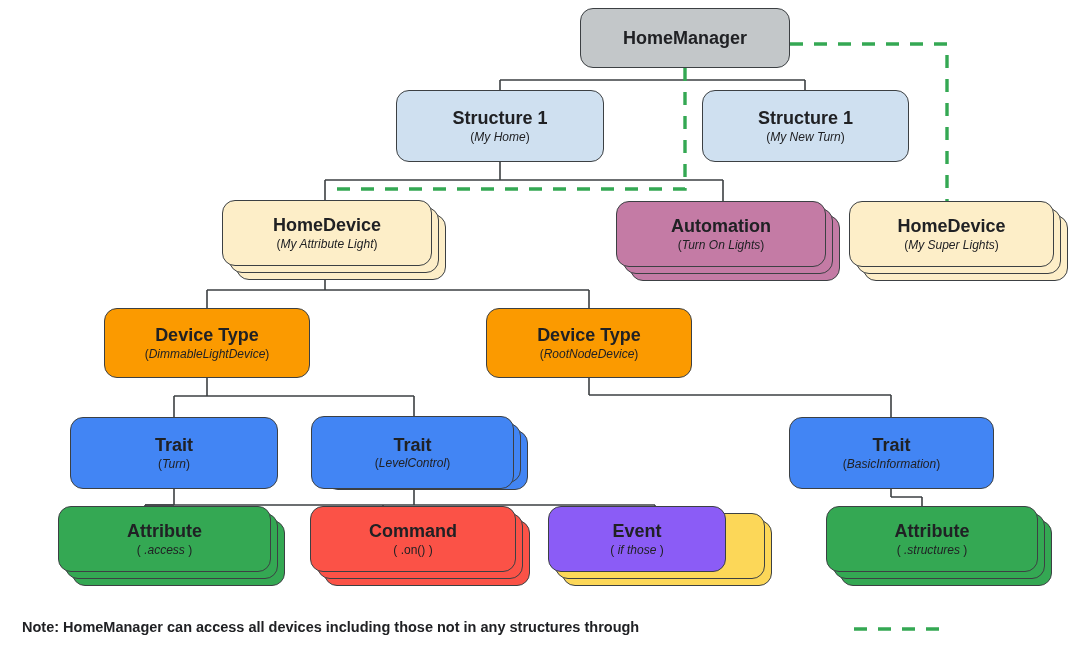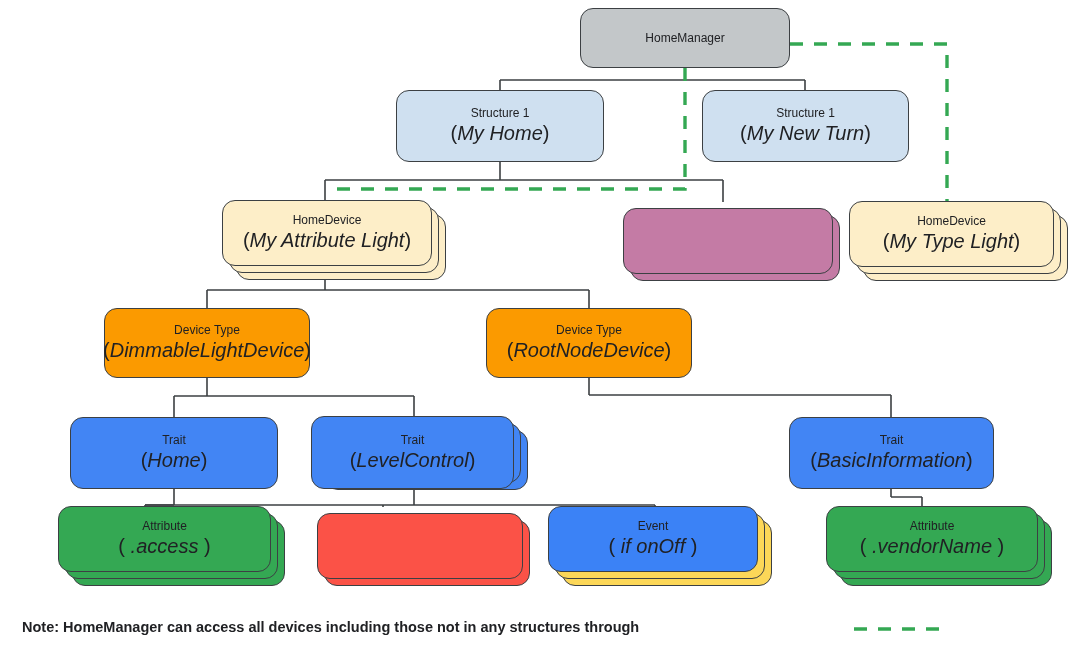--- a/index.html
+++ b/index.html
@@ -16,22 +16,22 @@
     position:absolute;
     box-sizing:border-box;
     border:1.4px solid #3c4043;
     border-radius:13px;
     display:flex;flex-direction:column;align-items:center;justify-content:center;
     text-align:center;
     color:#202124;
     line-height:1.24;
     z-index:5;
   }
-  .node .l1{font-size:12px;font-weight:400;white-space:nowrap;}
-  .node .l2{font-size:20px;font-weight:400;font-style:italic;white-space:nowrap;}
+  .node .l1{font-size:18px;font-weight:700;white-space:nowrap;}
+  .node .l2{font-size:12px;font-weight:400;font-style:italic;white-space:nowrap;}
   .node .l2 .paren{font-style:normal;}
 
   
   .stack{position:absolute;z-index:3;}
   .stack .card{
     position:absolute;box-sizing:border-box;
     border:1.4px solid #3c4043;border-radius:13px;
   }
 
   
@@ -121,65 +121,73 @@
   <div class="node" style="left:702px;top:90px;width:207px;height:72px;background:#cfe0f0;">
     <div class="l1">Structure 1</div>
     <div class="l2"><span class="paren">(</span><span>My New Turn</span><span class="paren">)</span></div>
   </div>
 
   <div class="node" style="left:222px;top:200px;width:210px;height:66px;background:#fdeec8;">
     <div class="l1">HomeDevice</div>
     <div class="l2"><span class="paren">(</span><span>My Attribute Light</span><span class="paren">)</span></div>
   </div>
 
+  <div class="node" style="left:616px;top:201px;width:210px;height:66px;background:#c47ba5;">
+    <div class="l1">Automation</div>
+    <div class="l2"><span class="paren">(</span><span>Turn On Lights</span><span class="paren">)</span></div>
+  </div>
 
   <div class="node" style="left:849px;top:201px;width:205px;height:66px;background:#fdeec8;">
     <div class="l1">HomeDevice</div>
-    <div class="l2"><span class="paren">(</span><span>My Type Light</span><span class="paren">)</span></div>
+    <div class="l2"><span class="paren">(</span><span>My Super Lights</span><span class="paren">)</span></div>
   </div>
 
   <div class="node" style="left:104px;top:308px;width:206px;height:70px;background:#fb9a00;">
     <div class="l1">Device Type</div>
     <div class="l2"><span class="paren">(</span><span>DimmableLightDevice</span><span class="paren">)</span></div>
   </div>
 
   <div class="node" style="left:486px;top:308px;width:206px;height:70px;background:#fb9a00;">
     <div class="l1">Device Type</div>
     <div class="l2"><span class="paren">(</span><span>RootNodeDevice</span><span class="paren">)</span></div>
   </div>
 
   <div class="node" style="left:70px;top:417px;width:208px;height:72px;background:#4285f4;">
     <div class="l1">Trait</div>
-    <div class="l2"><span class="paren">(</span><span>Home</span><span class="paren">)</span></div>
+    <div class="l2"><span class="paren">(</span><span>Turn</span><span class="paren">)</span></div>
   </div>
 
   <div class="node" style="left:311px;top:416px;width:203px;height:73px;background:#4285f4;">
     <div class="l1">Trait</div>
     <div class="l2"><span class="paren">(</span><span>LevelControl</span><span class="paren">)</span></div>
   </div>
 
   <div class="node" style="left:789px;top:417px;width:205px;height:72px;background:#4285f4;">
     <div class="l1">Trait</div>
     <div class="l2"><span class="paren">(</span><span>BasicInformation</span><span class="paren">)</span></div>
   </div>
 
   <div class="node" style="left:58px;top:506px;width:213px;height:66px;background:#34a853;">
     <div class="l1">Attribute</div>
     <div class="l2"><span class="paren">(</span><span> .access </span><span class="paren">)</span></div>
   </div>
 
+  <div class="node" style="left:310px;top:506px;width:206px;height:66px;background:#fb5247;">
+    <div class="l1">Command</div>
+    <div class="l2" style="font-style:normal;"><span class="paren">(</span><span> .on() </span><span class="paren">)</span></div>
+  </div>
 
-  <div class="node" style="left:548px;top:506px;width:210px;height:66px;background:#3b82f6;">
+  <div class="node" style="left:548px;top:506px;width:178px;height:66px;background:#8b5cf6;">
     <div class="l1">Event</div>
-    <div class="l2"><span class="paren">(</span><span> if onOff </span><span class="paren">)</span></div>
+    <div class="l2"><span class="paren">(</span><span> if those </span><span class="paren">)</span></div>
   </div>
 
   <div class="node" style="left:826px;top:506px;width:212px;height:66px;background:#34a853;">
     <div class="l1">Attribute</div>
-    <div class="l2"><span class="paren">(</span><span> .vendorName </span><span class="paren">)</span></div>
+    <div class="l2"><span class="paren">(</span><span> .structures </span><span class="paren">)</span></div>
   </div>
 
   <div class="note" style="left:22px;top:619px;">Note: HomeManager can access all devices including those not in any structures through</div>
 
   <svg class="legend-dash" style="left:852px;top:624px;" width="96" height="10" viewBox="0 0 96 10">
     <line x1="2" y1="5" x2="94" y2="5" stroke="#34a853" stroke-width="3.4" stroke-dasharray="13 11"></line>
   </svg>
 
 </div>
 

